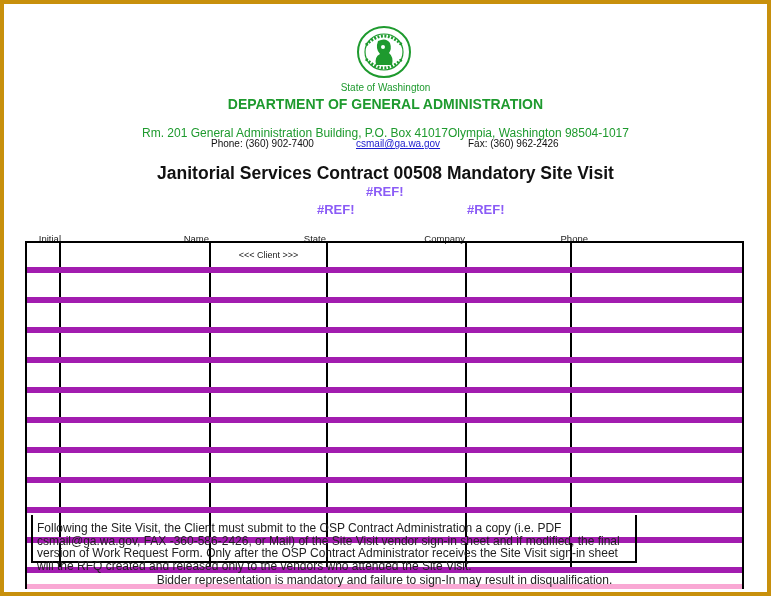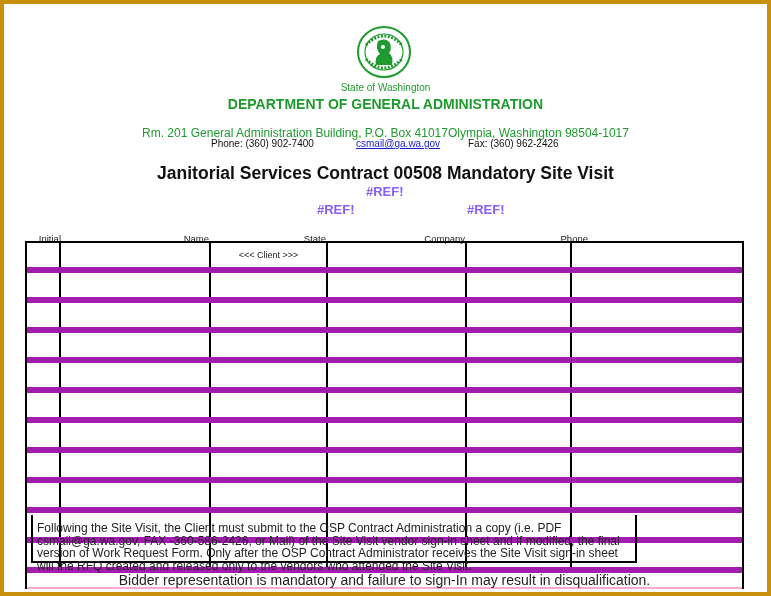--- a/index.html
+++ b/index.html
@@ -36,22 +36,22 @@
     .grid {
       position: absolute; left: 21px; top: 237px; width: 719px;
       border: 2px solid #000; border-bottom: none; box-sizing: border-box;
     }
     .row { display: flex; height: 30px; border-bottom: 6px solid #a21caf; box-sizing: border-box; }
     .cell { border-right: 2px solid #000; box-sizing: border-box; display: flex; align-items: center; justify-content: center; font-size: 9px; color: #222; }
     .cell:last-child { border-right: none; }
     .c0 { width: 34px; } .c1 { width: 150px; } .c2 { width: 117px; }
     .c3 { width: 139px; } .c4 { width: 105px; } .c5 { flex: 1; }
     .bidder {
-      height: 16px; border-bottom: 2px solid #f9a8d4; box-sizing: border-box;
-      font-size: 14px; color: #222; text-align: center; line-height: 14px;
+      height: 16px; border-bottom: 5px solid #f9a8d4; box-sizing: border-box;
+      font-size: 12px; color: #222; text-align: center; line-height: 14px;
     }
     .notes {
       position: absolute; left: 21px; top: 511px; width: 606px; height: 48px;
       border: 2px solid #000; border-top: none; box-sizing: border-box;
       font-size: 12px; line-height: 12.5px; color: #222; padding: 7px 3px 0 4px; margin-left: 6px;
     }
   </style>
 </head>
 <body>
 

